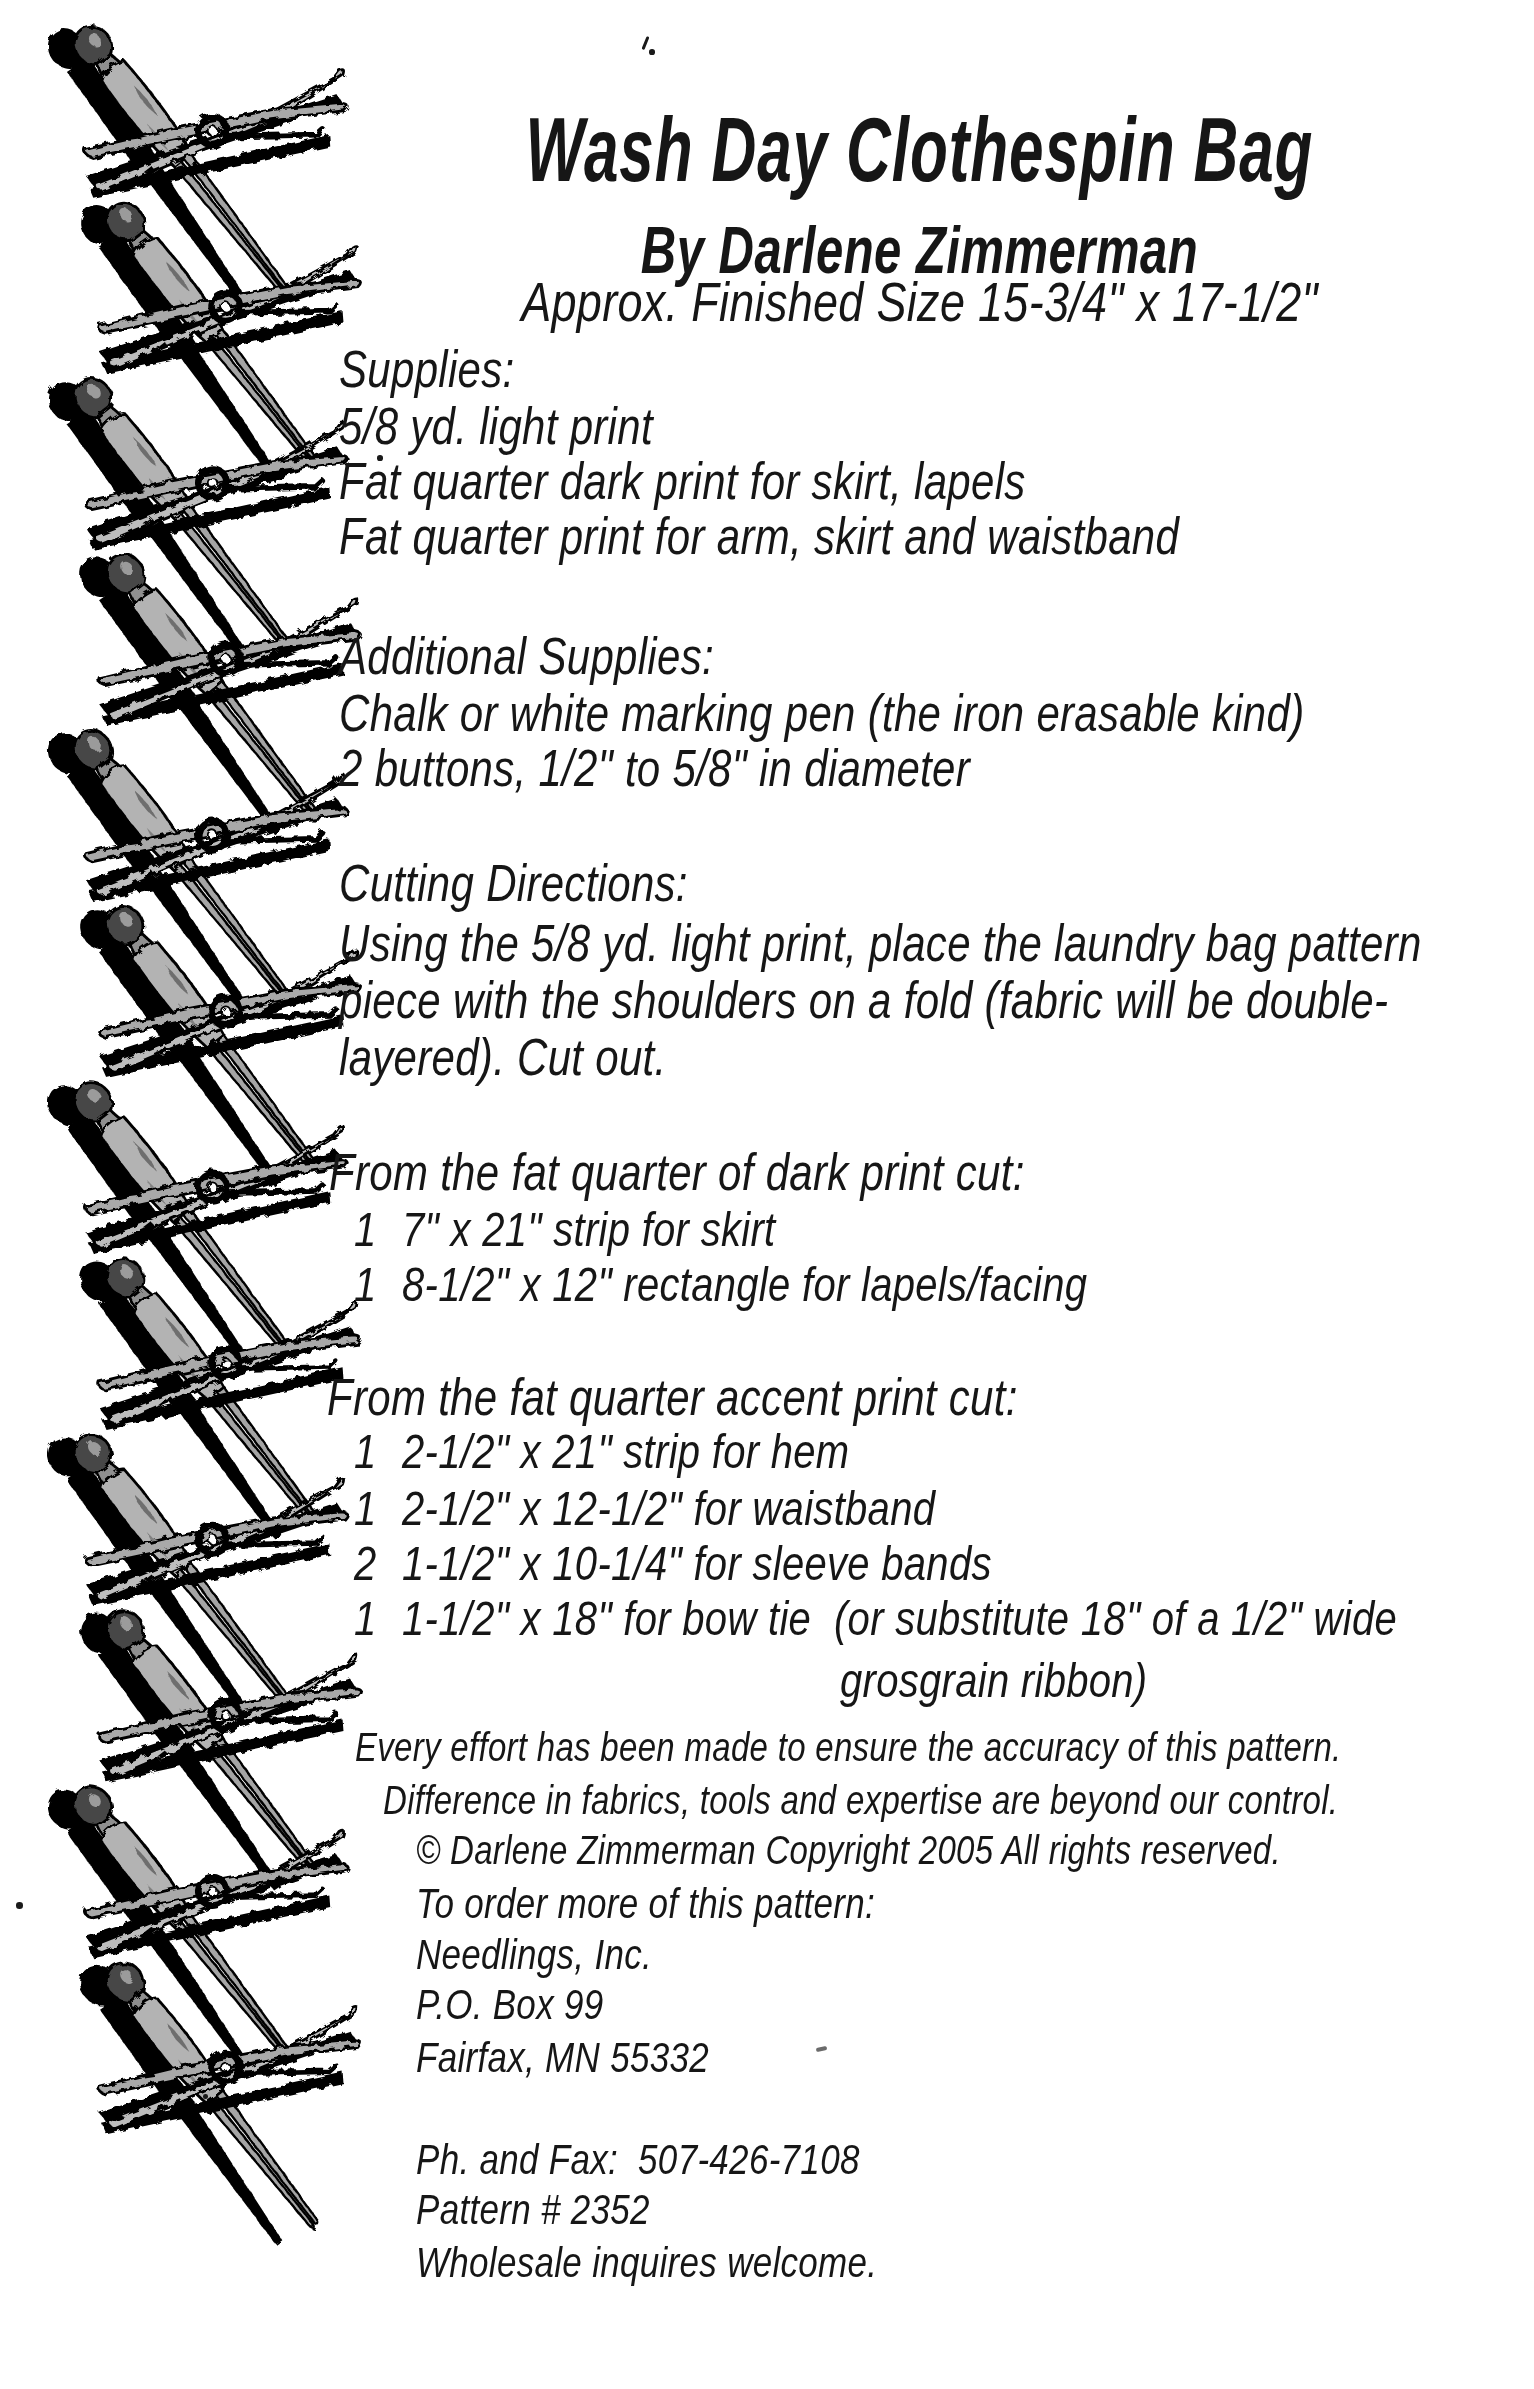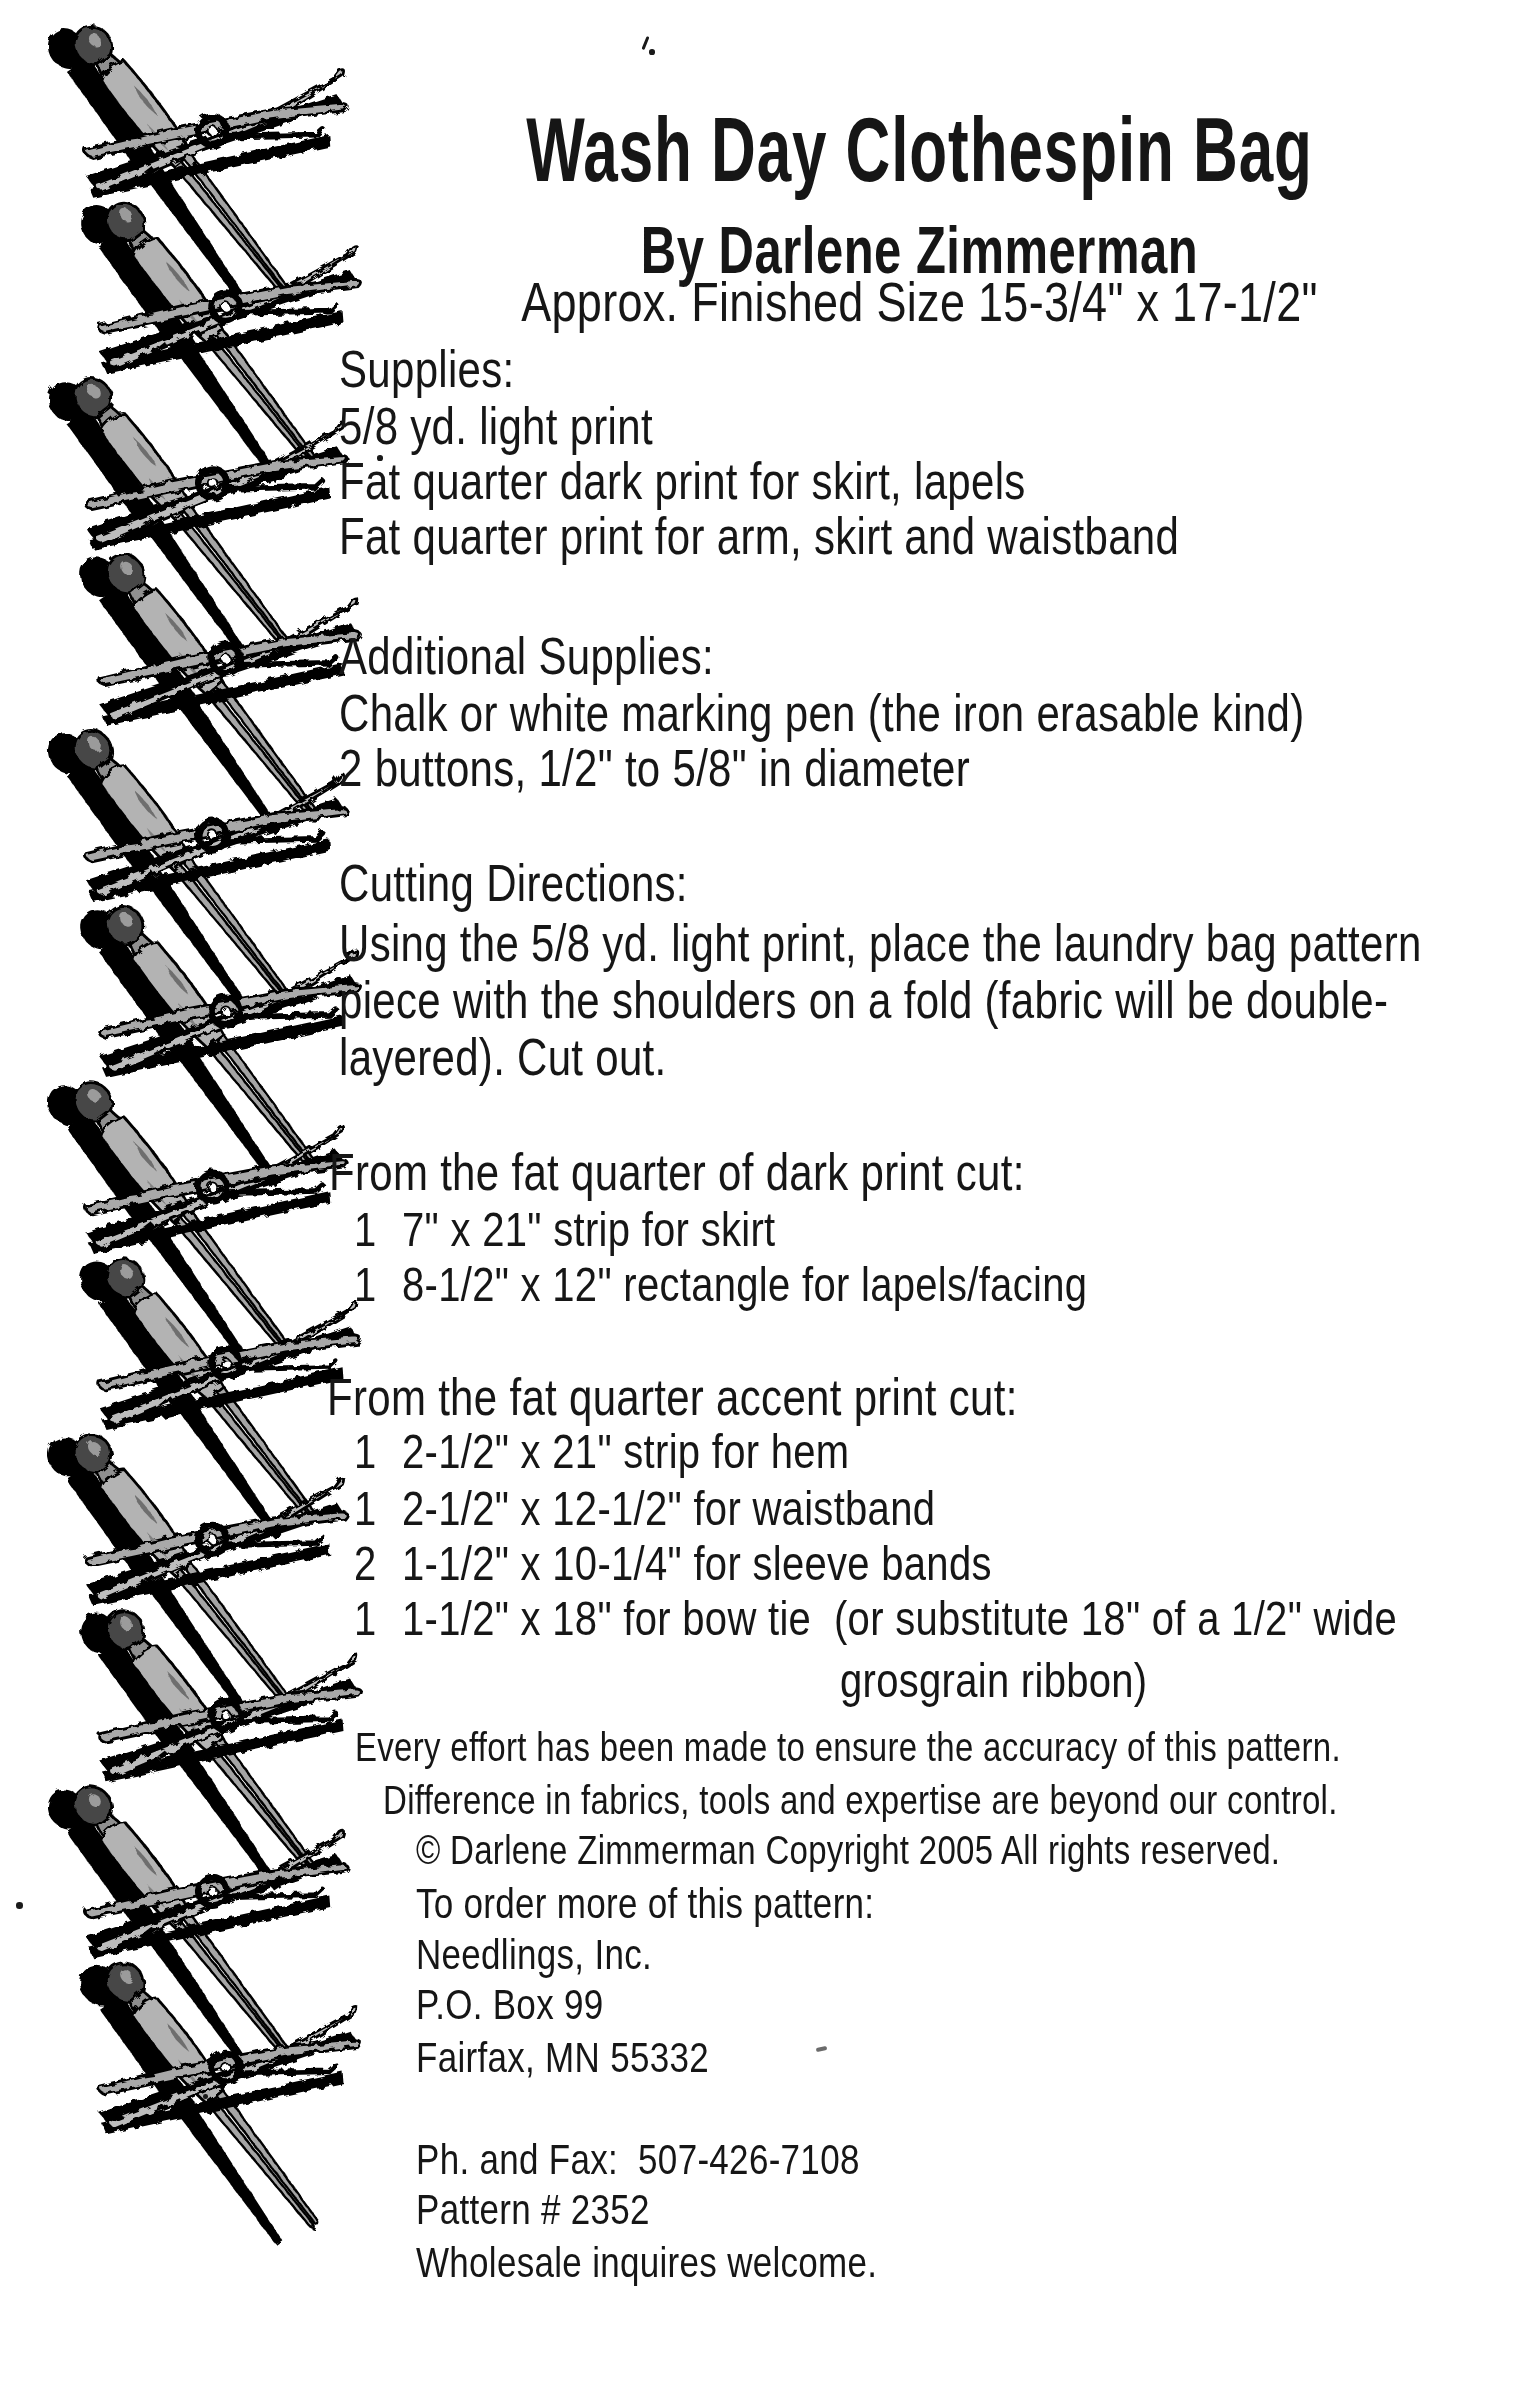--- a/index.html
+++ b/index.html
@@ -3,20 +3,21 @@
 <meta charset="utf-8">
 <style>
   html,body{margin:0;padding:0;background:#e8e8e8;}
   .page{
     position:relative;
     width:1535px;height:2390px;
     background:#ffffff;
     overflow:hidden;
     font-family:"Liberation Sans","DejaVu Sans",sans-serif;
     color:#141414;
+    font-style:italic;
   }
   .ln{
     position:absolute;
     left:339px;
     font-size:42px;
     line-height:1;
     white-space:pre;
     color:#161616;
     transform:scale(1,1.22);
     transform-origin:0 0;

